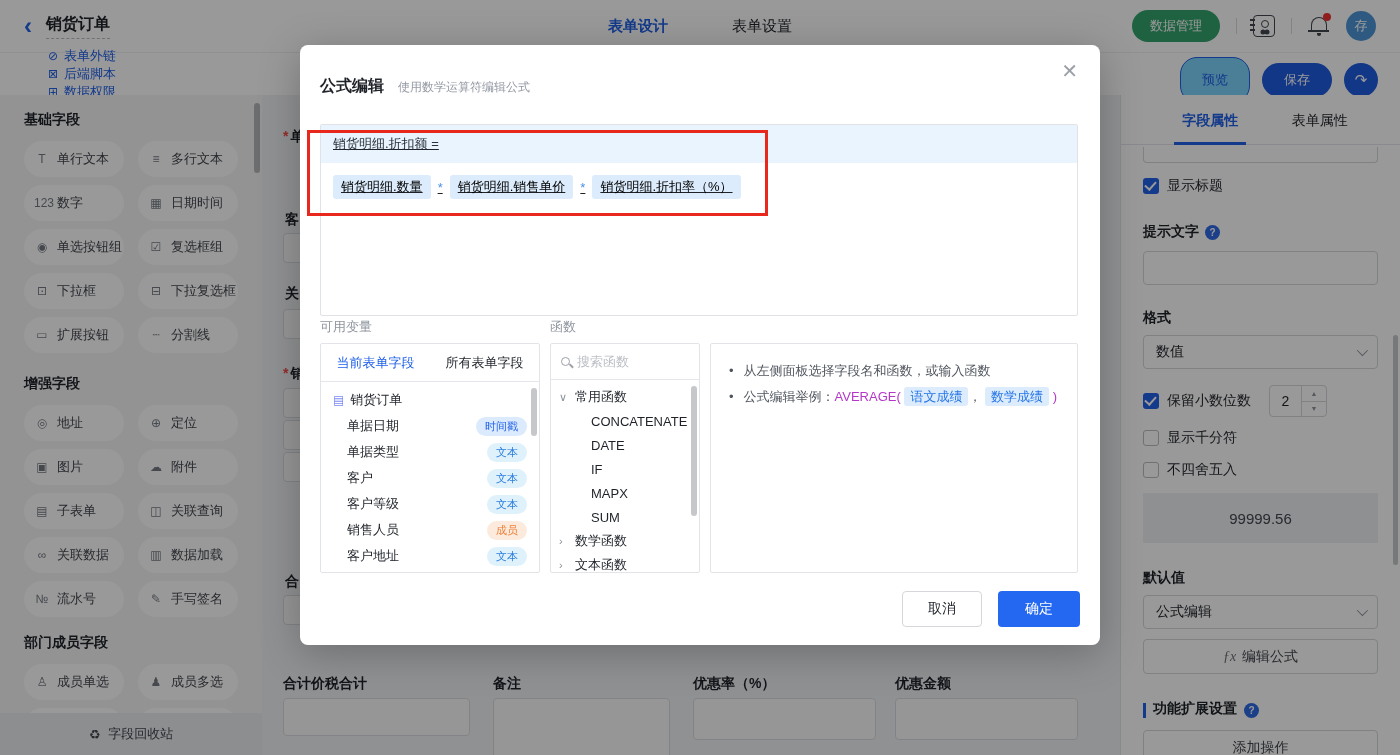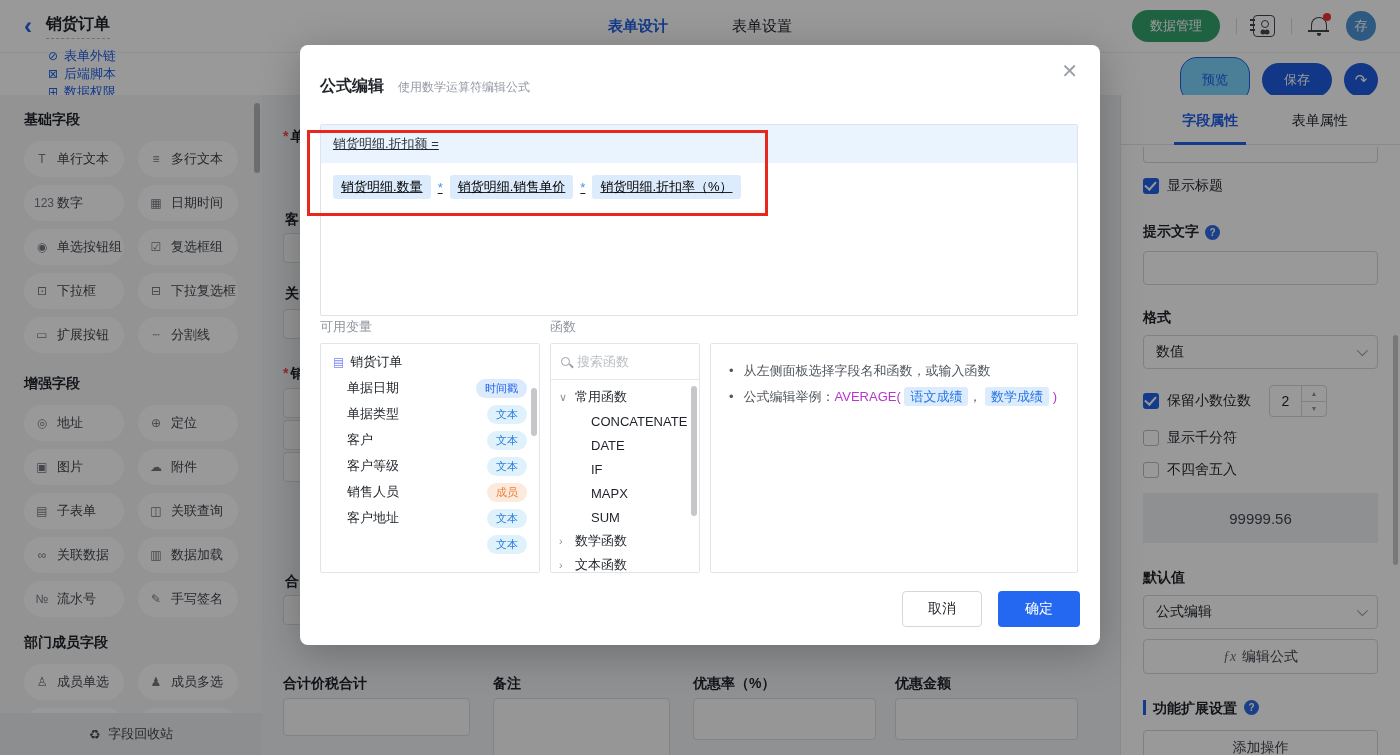--- a/index.html
+++ b/index.html
@@ -73,21 +73,21 @@
   .rp-select { width:100%; height:34px; border:1px solid #d5d7db; border-radius:4px; display:flex; align-items:center; padding:0 12px; font-size:14px; cursor:pointer; position:relative; background:#fff; }
   .chev { margin-left:auto; width:8px; height:8px; border:solid #8f959e; border-width:0 1.5px 1.5px 0; transform:rotate(45deg) translateY(-2px); }
   .stepper { display:flex; margin-left:10px; border:1px solid #d5d7db; border-radius:4px; height:32px; }
   .stepper .val { width:32px; display:flex; align-items:center; justify-content:center; font-size:14px; border-right:1px solid #d5d7db; }
   .stepper .arrows { width:24px; display:flex; flex-direction:column; }
   .stepper .arrows div { flex:1; display:flex; align-items:center; justify-content:center; font-size:7px; color:#8f959e; cursor:pointer; }
   .stepper .arrows div:first-child { border-bottom:1px solid #d5d7db; }
   .preview-box { height:50px; background:#eef0f2; display:flex; align-items:center; justify-content:center; font-size:15px; color:#42464e; }
   .btn-outline { width:100%; height:35px; border:1px solid #d5d7db; border-radius:4px; background:#fff; font-size:14px; color:#42464e; cursor:pointer; display:flex; align-items:center; justify-content:center; gap:6px; }
   .fx { font-style:italic; color:#6b7078; font-family:"Liberation Serif","DejaVu Serif",serif; }
-  .ext-head { display:flex; align-items:flex-start; gap:7px; font-size:14px; font-weight:700; }
+  .ext-head { display:flex; align-items:flex-end; gap:7px; font-size:14px; font-weight:700; }
   .blue-bar { width:3px; height:15px; background:#2161e8; }
   .rp-scroll { position:absolute; right:2px; top:240px; width:5px; height:230px; border-radius:3px; background:#c6c8cc; }
 
   
   .modal { position:absolute; left:300px; top:45px; width:800px; height:600px; background:#fff; border-radius:8px; box-shadow:0 8px 40px rgba(0,0,0,.25); z-index:100; }
   .m-head { display:flex; align-items:baseline; padding:20px 20px 0 20px; }
   .m-title { font-size:16px; font-weight:700; }
   .m-sub { font-size:12px; color:#9499a3; margin-left:14px;margin-top:14px; }
   .m-close { position:absolute; right:22px; top:16px; font-size:20px; color:#9ca1a8; cursor:pointer; line-height:1; }
   .editor { position:absolute; left:20px; top:79px; width:758px; height:192px; border:1px solid #e0e2e6; border-radius:2px; overflow:hidden;text-decoration:underline; }
@@ -420,20 +420,24 @@
         <span class="tok" data-toktype="chip">销货明细.销售单价</span>
 
         <span class="tok" data-toktype="op">*</span>
 
         <span class="tok" data-toktype="chip">销货明细.折扣率（%）</span>
       </div>
   </div>
 
   <div class="panel-label vars-label">可用变量</div>
   <div class="vars-panel">
+    <div class="vp-tabs">
+      <span class="vp-tab active">当前表单字段</span>
+      <span class="vp-tab">所有表单字段</span>
+    </div>
     <div class="var-row var-root" style="margin-top:5px;">
       <span class="doc-ic">▤</span>
       <span>销货订单</span>
     </div>
     <div>
 
         <div class="var-row child">
           <span class="vname">单据日期</span>
           <span class="badge" data-badge="time">时间戳</span>
         </div>

